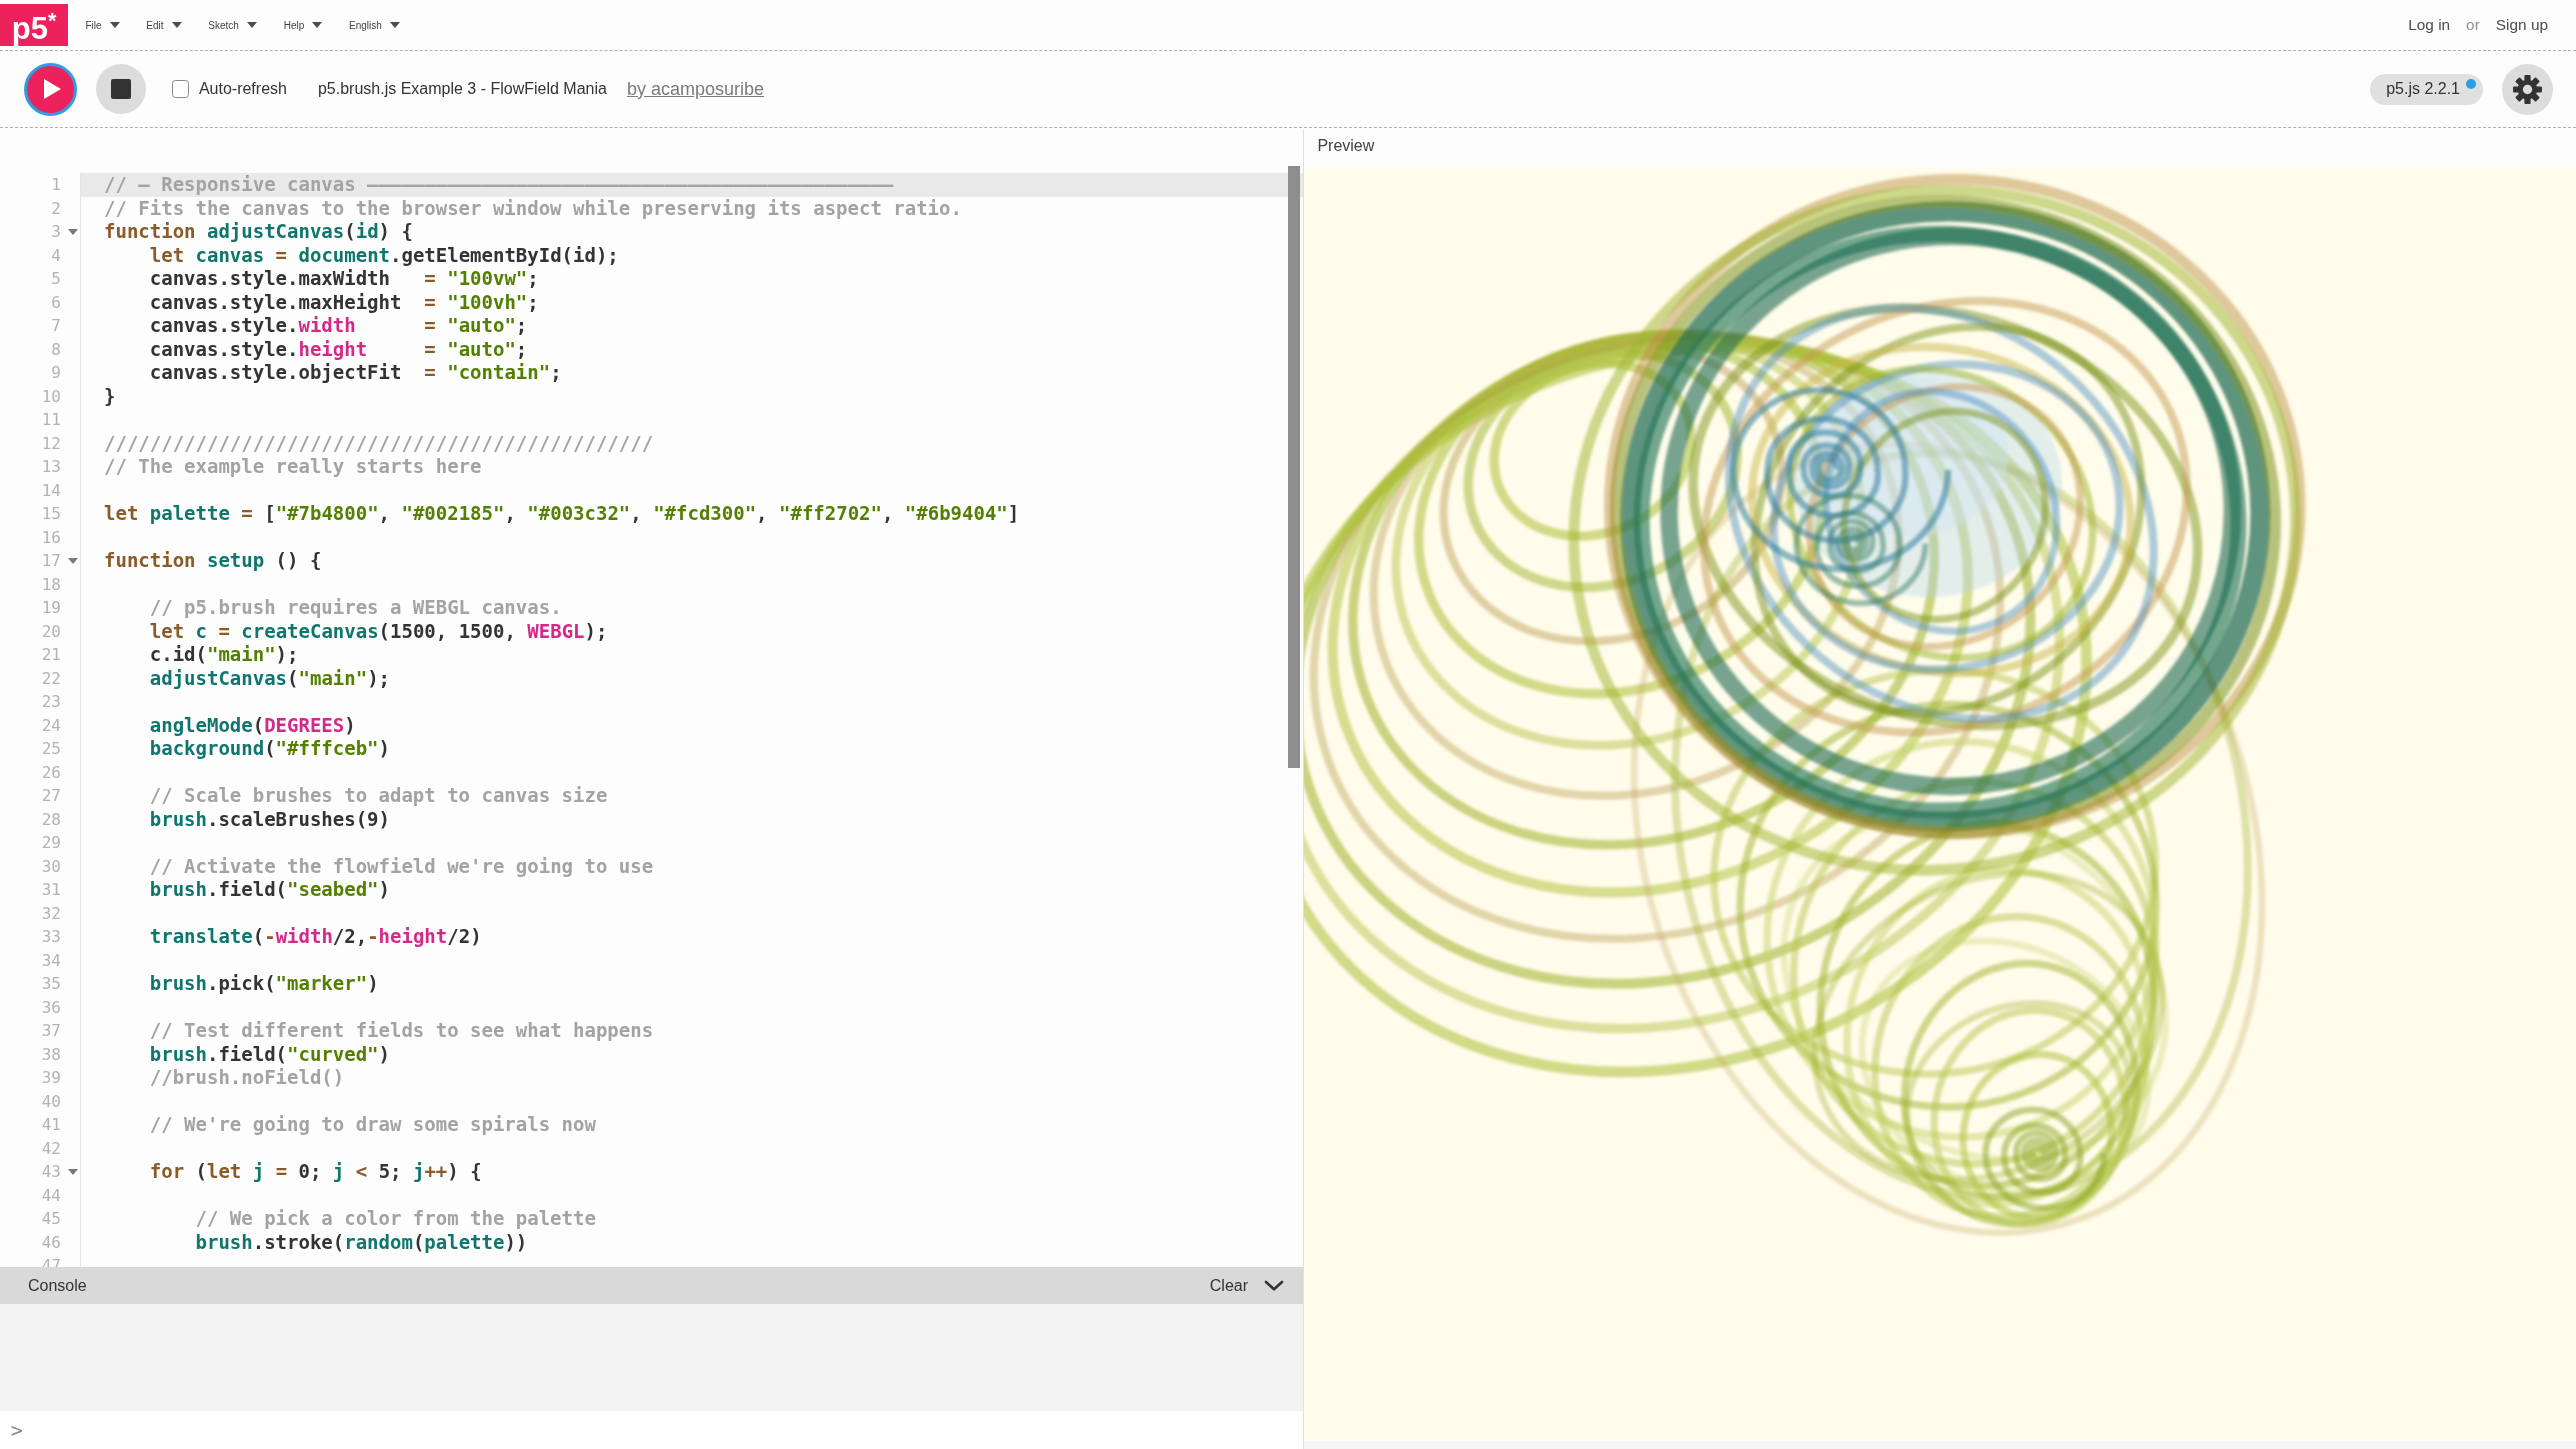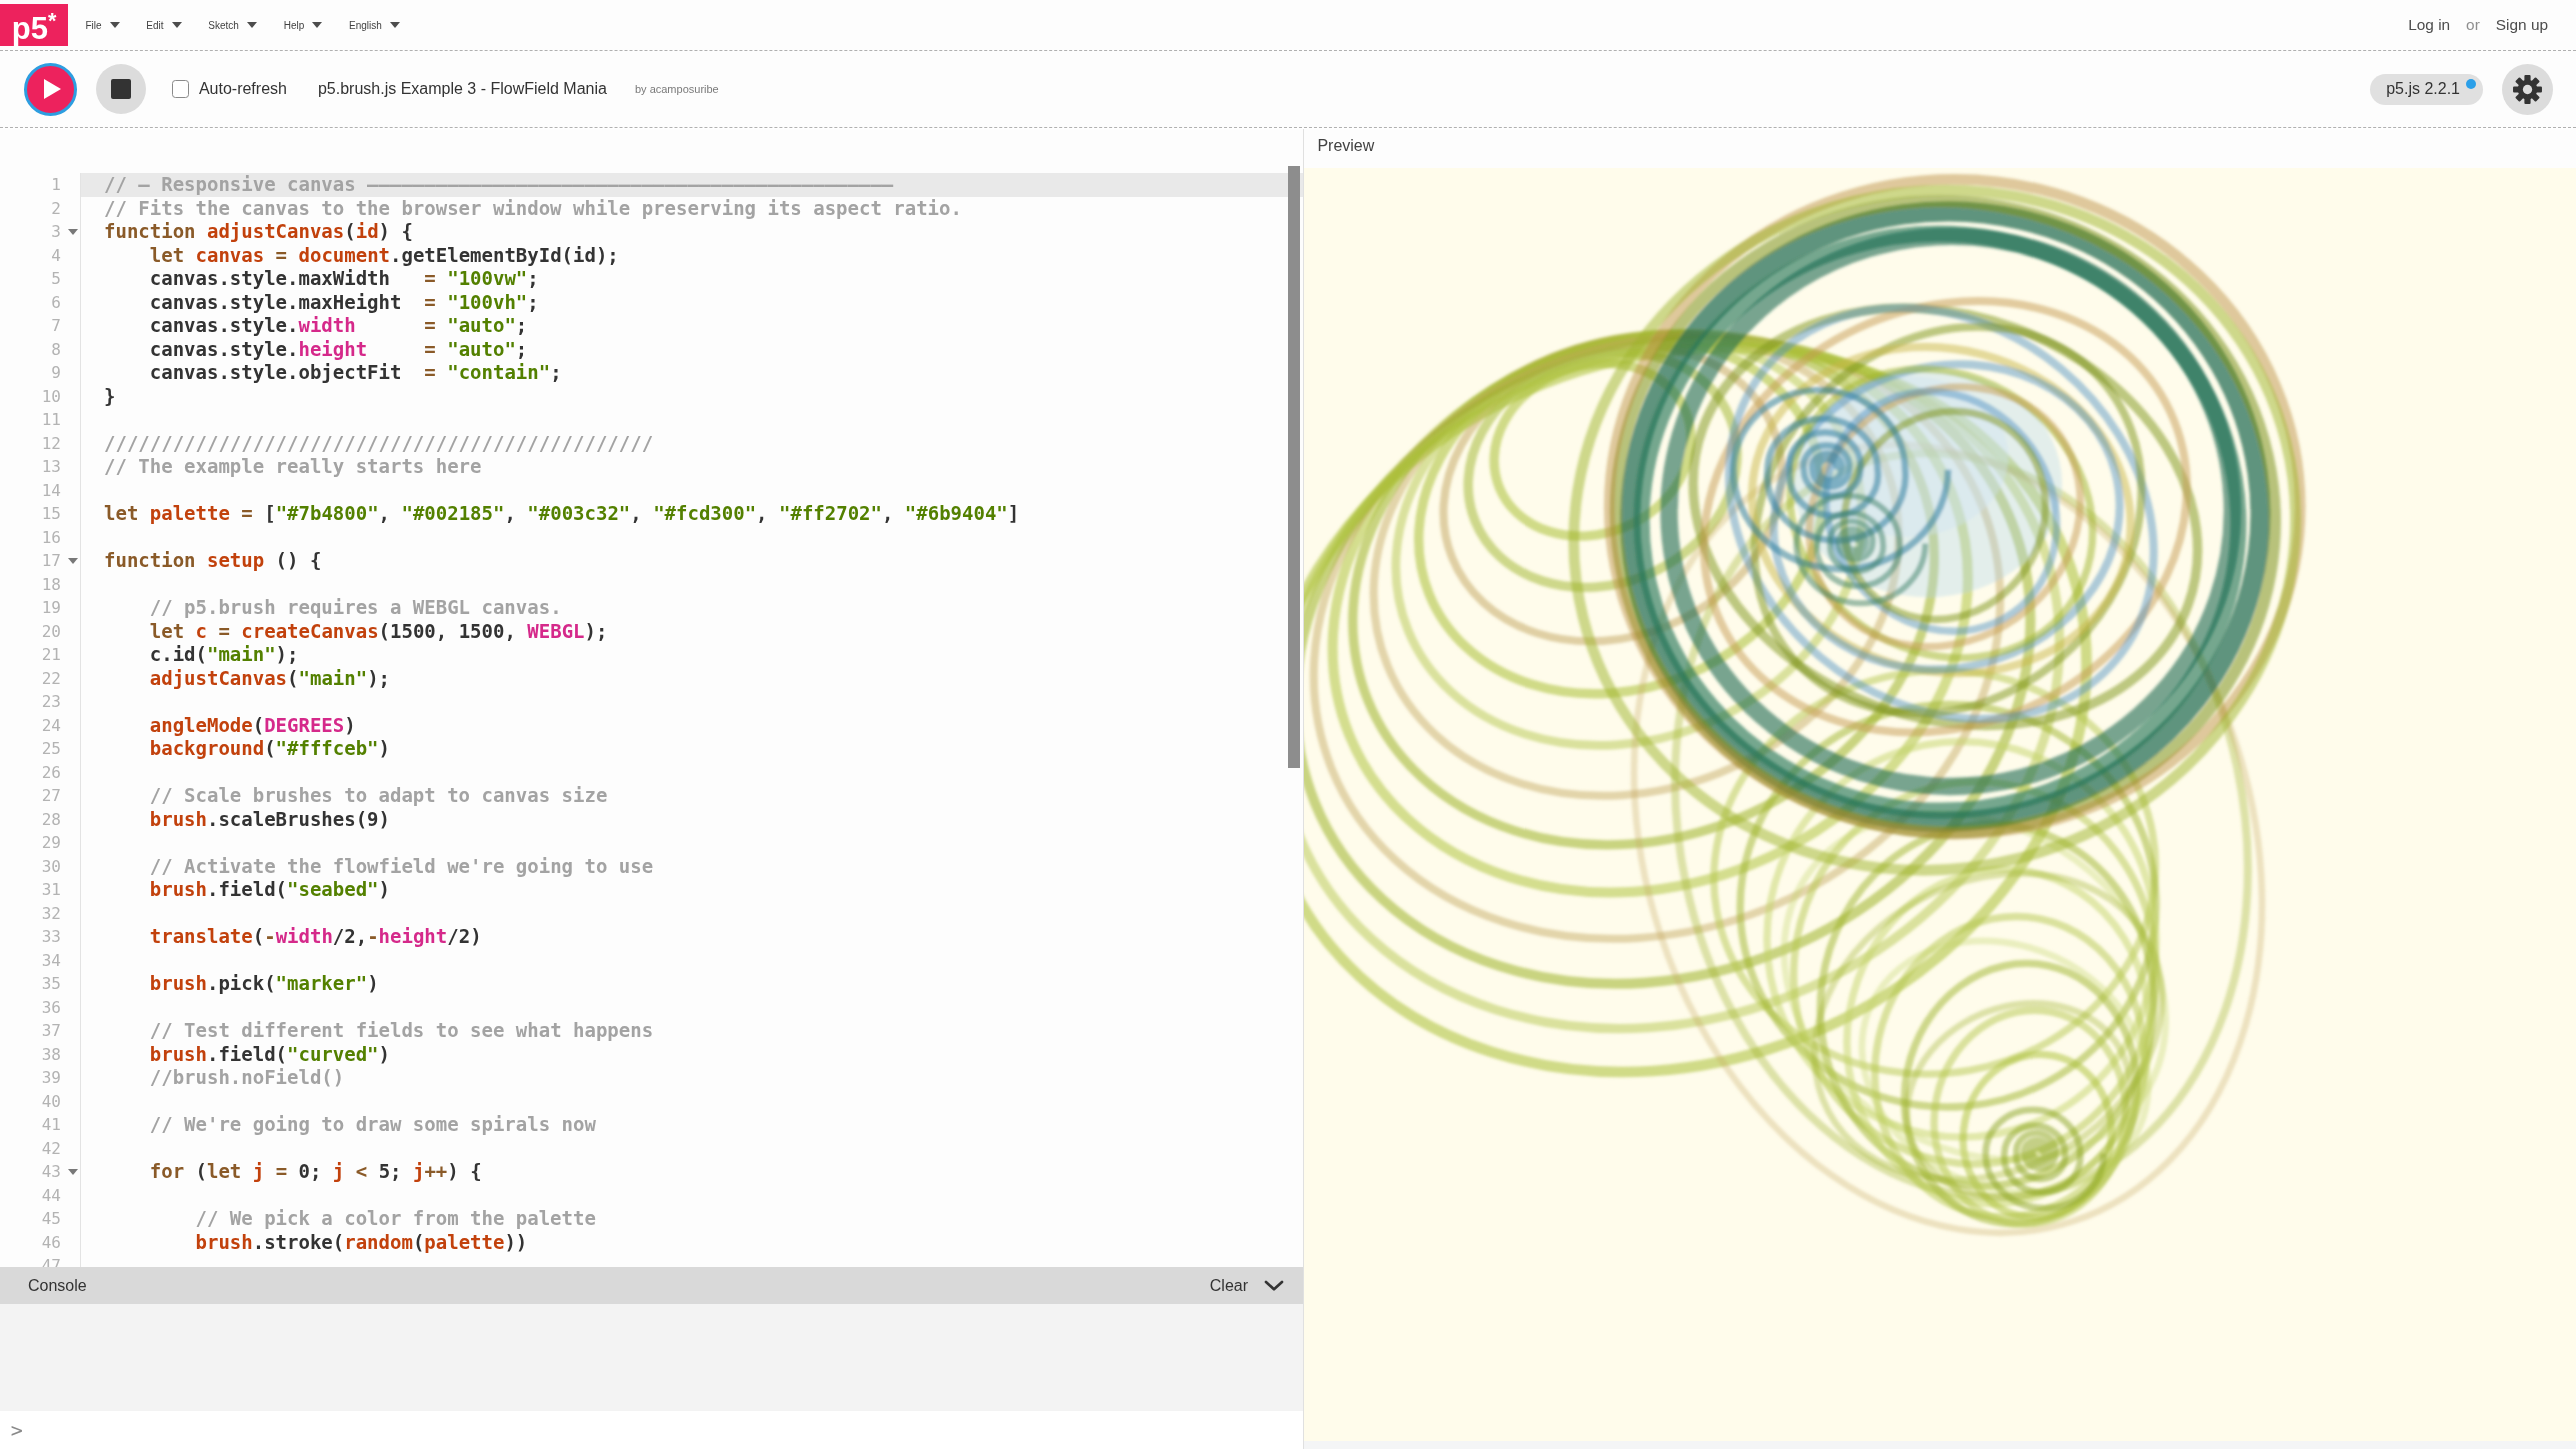--- a/index.html
+++ b/index.html
@@ -28,21 +28,21 @@
         border:3.4px solid #2d9ee0;display:flex;align-items:center;justify-content:center;cursor:pointer;flex:none;}
   .play-tri{width:0;height:0;border-left:17.4px solid #fff;border-top:10.7px solid transparent;
             border-bottom:10.7px solid transparent;margin-left:4.7px;}
   .stop{margin-left:19px;width:50px;height:50px;border-radius:50%;background:#dcdcdc;
         display:flex;align-items:center;justify-content:center;cursor:pointer;flex:none;}
   .stop-sq{width:20px;height:20px;background:#333;border-radius:2px;}
   .checkbox{margin-left:25.5px;width:15.4px;height:15.4px;border:1.3px solid #8a8a8a;border-radius:3.4px;
             background:#fff;cursor:pointer;flex:none;}
   .cb-label{margin-left:10px;font-size:16px;color:#333;}
   .sketch-title{margin-left:31px;font-size:16px;color:#333;}
-  .byline{margin-left:28px;font-size:11px;color:#7a7a7a;}
+  .byline{margin-left:20px;font-size:18px;color:#7a7a7a;text-decoration:underline;}
   .toolbar-right{margin-left:auto;margin-right:23px;display:flex;align-items:center;gap:19px;}
   .badge{position:relative;height:31px;border-radius:15.4px;background:#e0e0e0;display:flex;
          align-items:center;padding:0 23px 0 16px;font-size:16px;color:#333;cursor:pointer;}
   .badge-dot{position:absolute;top:5.4px;right:6.7px;width:10px;height:10px;border-radius:50%;background:#2b9fe8;}
   .gear-btn{width:51px;height:51px;border-radius:50%;background:#dcdcdc;display:flex;
             align-items:center;justify-content:center;cursor:pointer;}
 
   
   .left-pane{position:absolute;top:129px;left:0;width:1303px;bottom:0;background:#fdfdfd;
              border-right:1.3px solid #e0e0e0;}
@@ -54,21 +54,21 @@
   .editor{position:absolute;top:35px;left:0;right:0;bottom:182px;overflow:hidden;cursor:text;}
   .code-lines{padding-top:9.4px;}
   .cm-line{display:flex;height:23.5px;line-height:23.5px;white-space:pre;
            font-family:"DejaVu Sans Mono",monospace;font-size:19px;}
   .gutter-cell{position:relative;width:81px;flex:none;border-right:1.3px solid #e3e3e3;
                text-align:right;padding-right:19px;box-sizing:border-box;font-size:16px;color:#b3b3b3;}
   .fold{position:absolute;right:2px;top:8.7px;width:0;height:0;border-left:5.4px solid transparent;
         border-right:5.4px solid transparent;border-top:6.7px solid #787878;cursor:pointer;}
   .code-cell{flex:1;padding-left:23px;font-weight:bold;}
   .cm-line.active .code-cell{background:#e9e9e9;}
-  .tk-c{color:#a3a3a3;} .tk-k{color:#8a5a28;} .tk-v{color:#c2410c;}
+  .tk-c{color:#a3a3a3;} .tk-k{color:#8a5a28;} .tk-v{color:#0f766e;}
   .tk-s{color:#538000;} .tk-p{color:#d5298a;} .tk-t{color:#333;}
   .scrollbar-thumb{position:absolute;top:37px;right:3.4px;width:12px;height:602px;background:#8d8d8d;cursor:pointer;}
 
   
   .console-header{position:absolute;left:0;right:0;top:1138px;height:37px;background:#d9d9d9;
                   display:flex;align-items:center;font-size:16px;color:#333;}
   .console-title{margin-left:28px;}
   .console-actions{margin-left:auto;margin-right:19px;display:flex;align-items:center;gap:16px;}
   .clear-btn{cursor:pointer;}
   .console-body{position:absolute;left:0;right:0;top:1175px;height:107px;background:#f3f3f3;}

